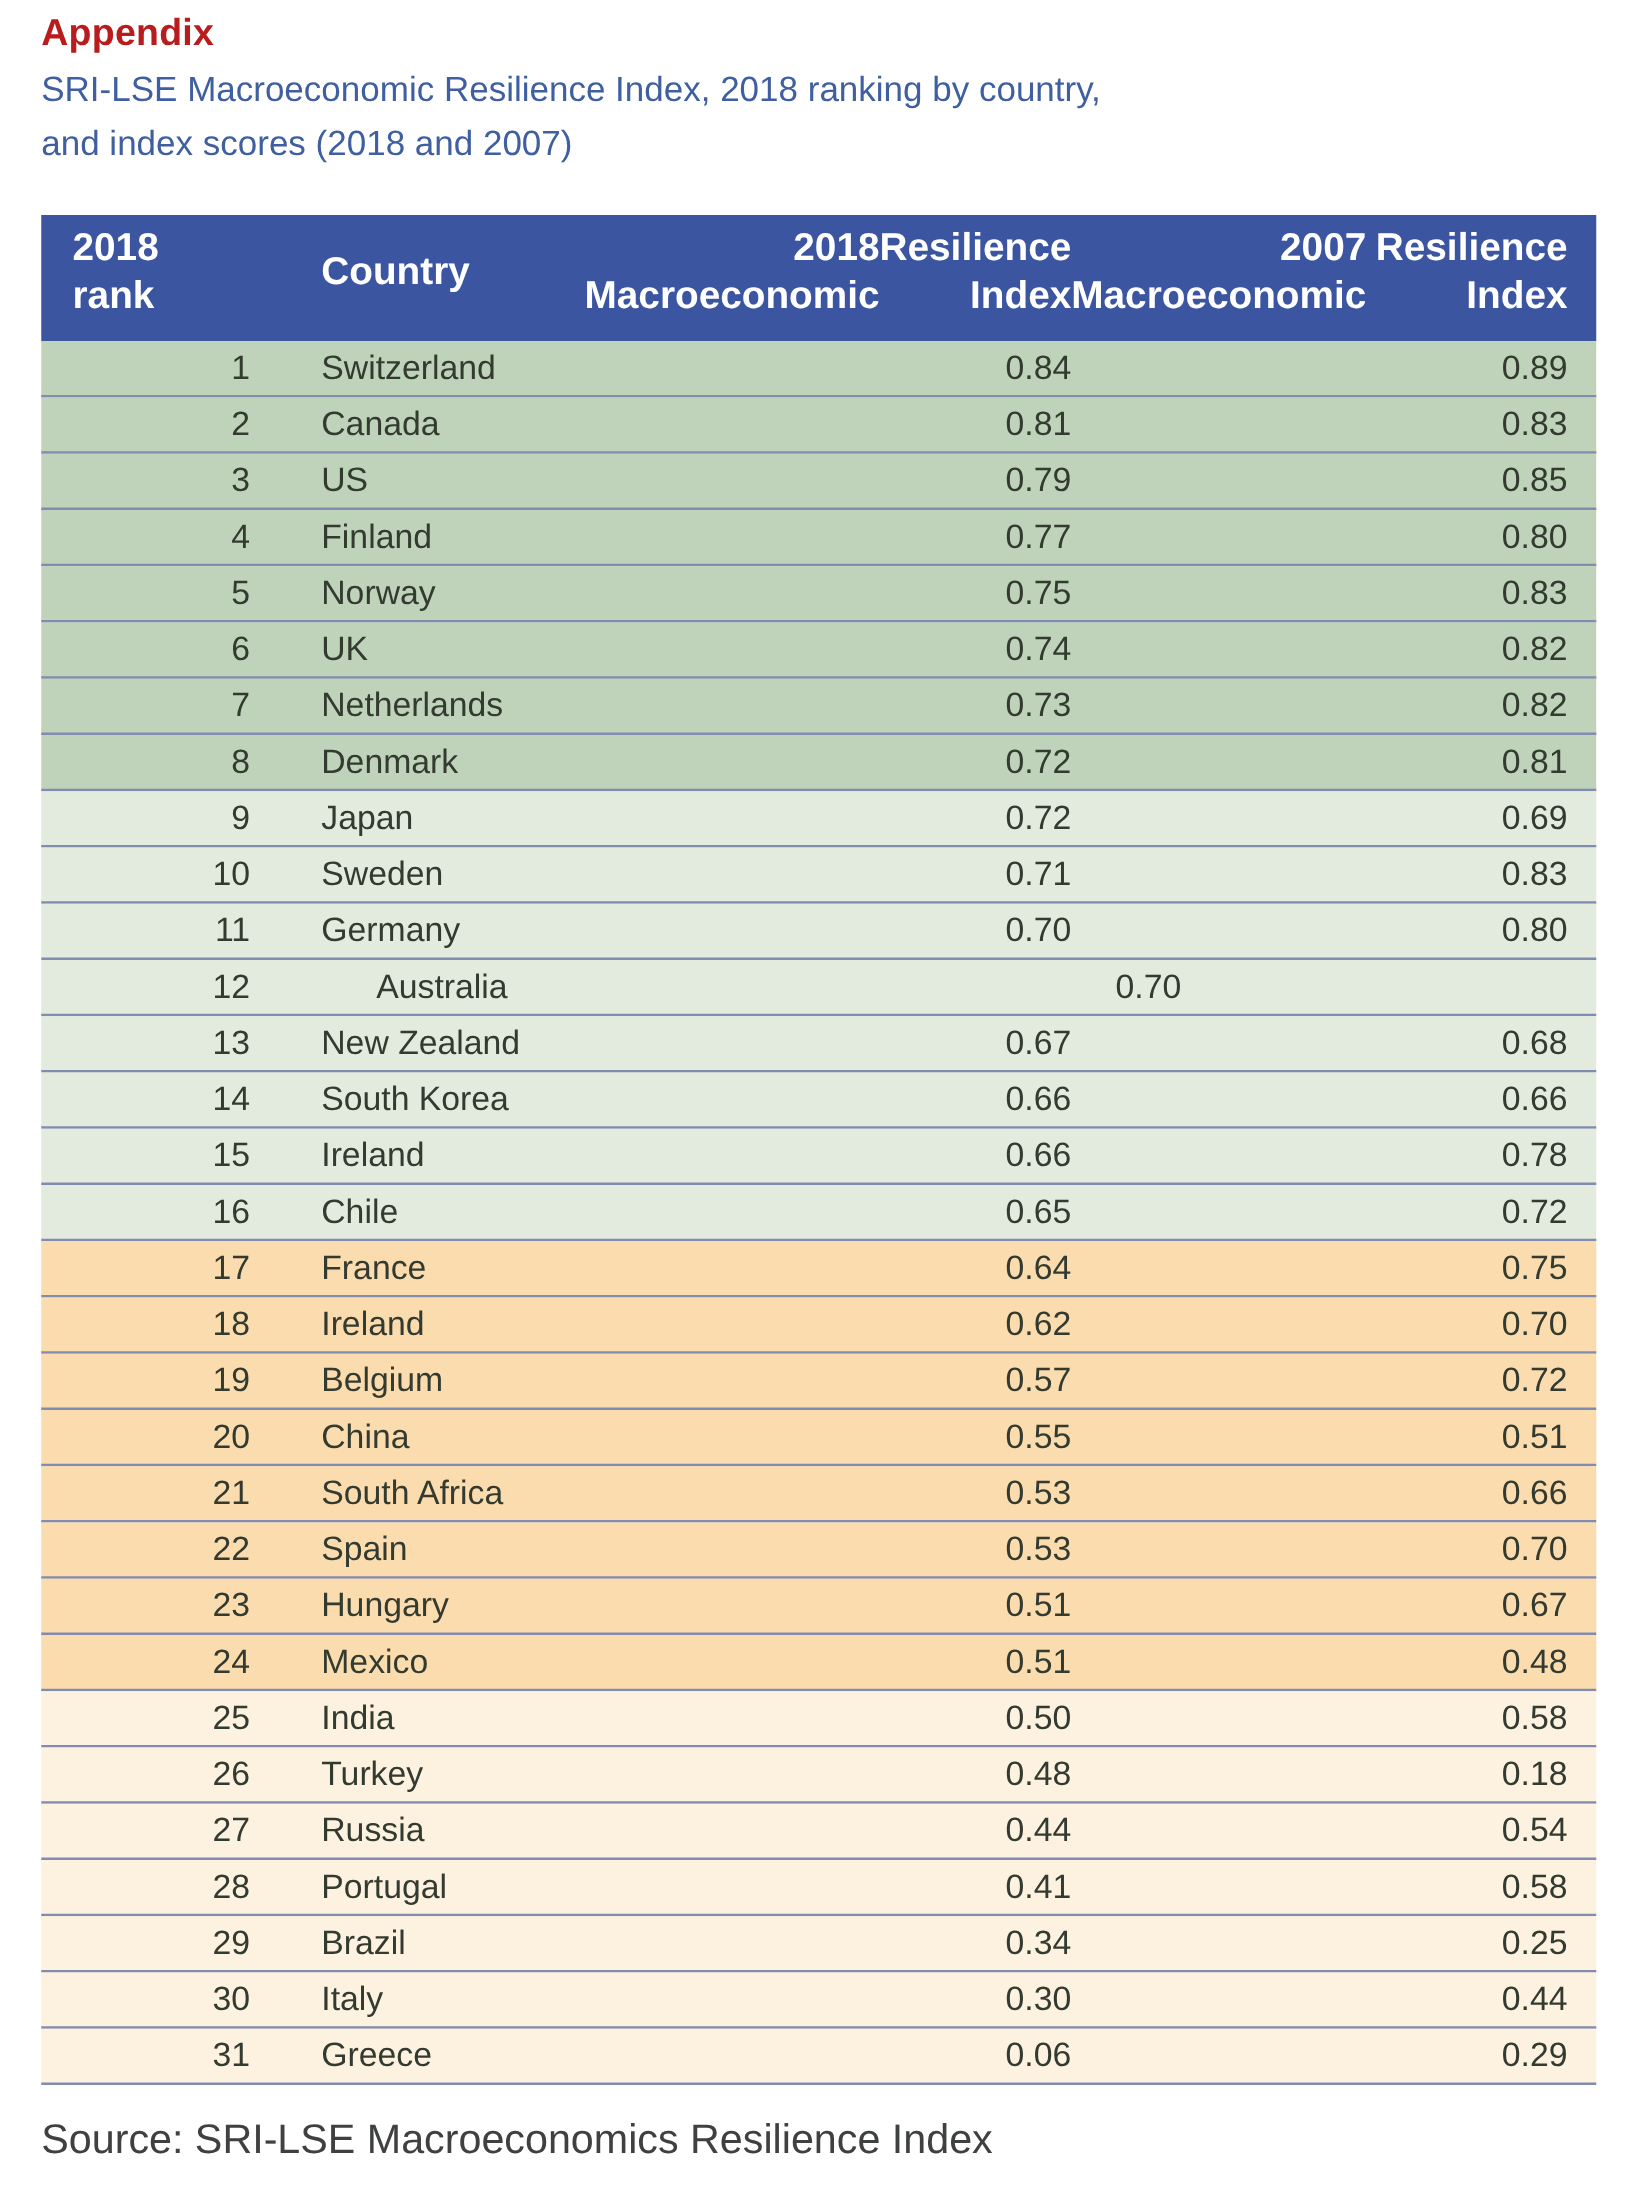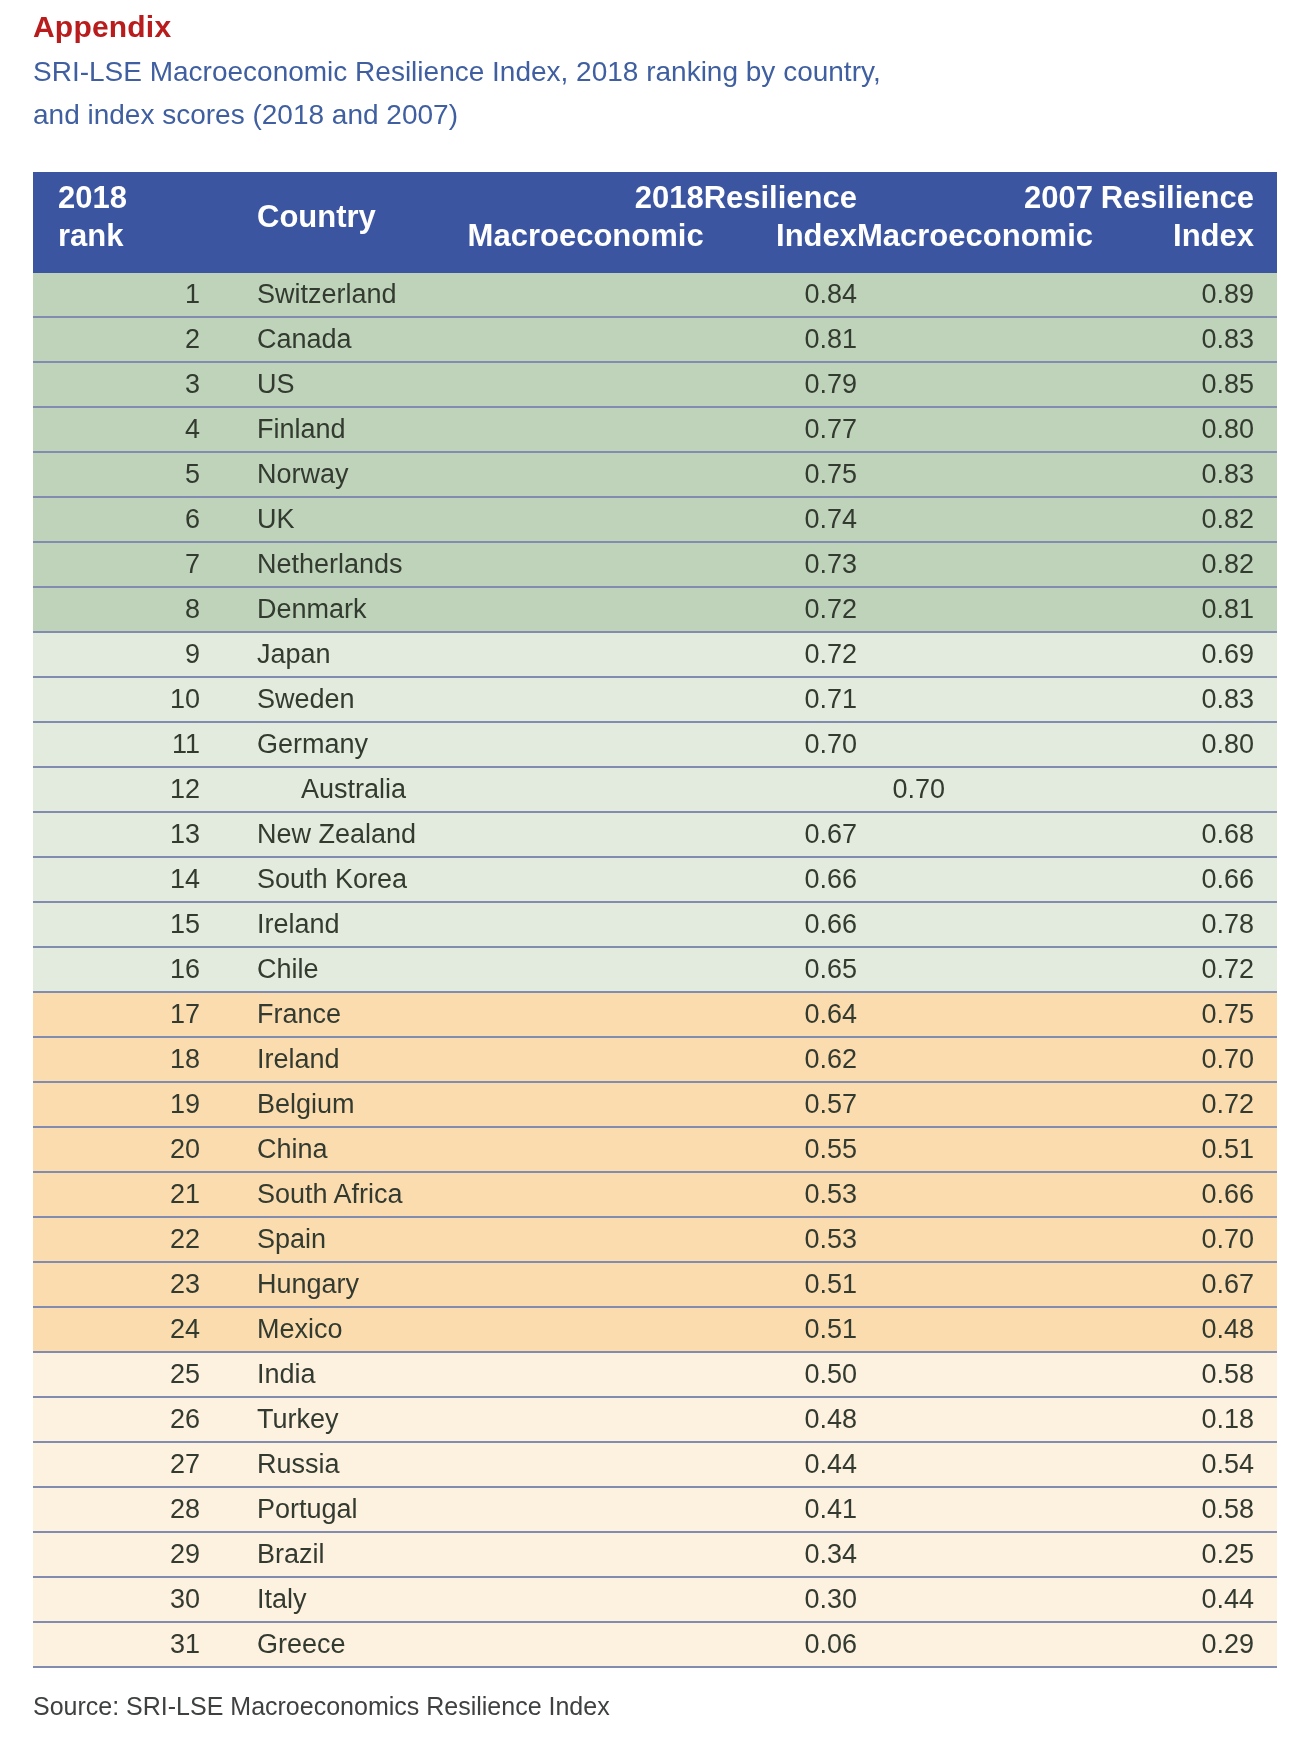--- a/index.html
+++ b/index.html
@@ -65,21 +65,21 @@
     line-height: 27px;
   }
   .td-rank    { justify-content: flex-end; }
   .td-country { padding-left: 57px; }
   .td-v18     { justify-content: flex-end; }
   .td-v07     { justify-content: flex-end; padding-right: 23px; }
   .source {
     position: absolute;
     left: 33px; top: 1692px;
     margin: 0;
-    font-size: 25px;
+    font-size: 33px;
   }
 </style>
 </head>
 <body>
 
 <div class="page">
 
   <h1 class="title" style="color: #b91c1c;">Appendix</h1>
 
   <p class="subtitle" style="color: rgb(63, 95, 160);"><span>SRI-LSE Macroeconomic Resilience Index, 2018 ranking by country,</span><br><span>and index scores (2018 and 2007)</span></p>

